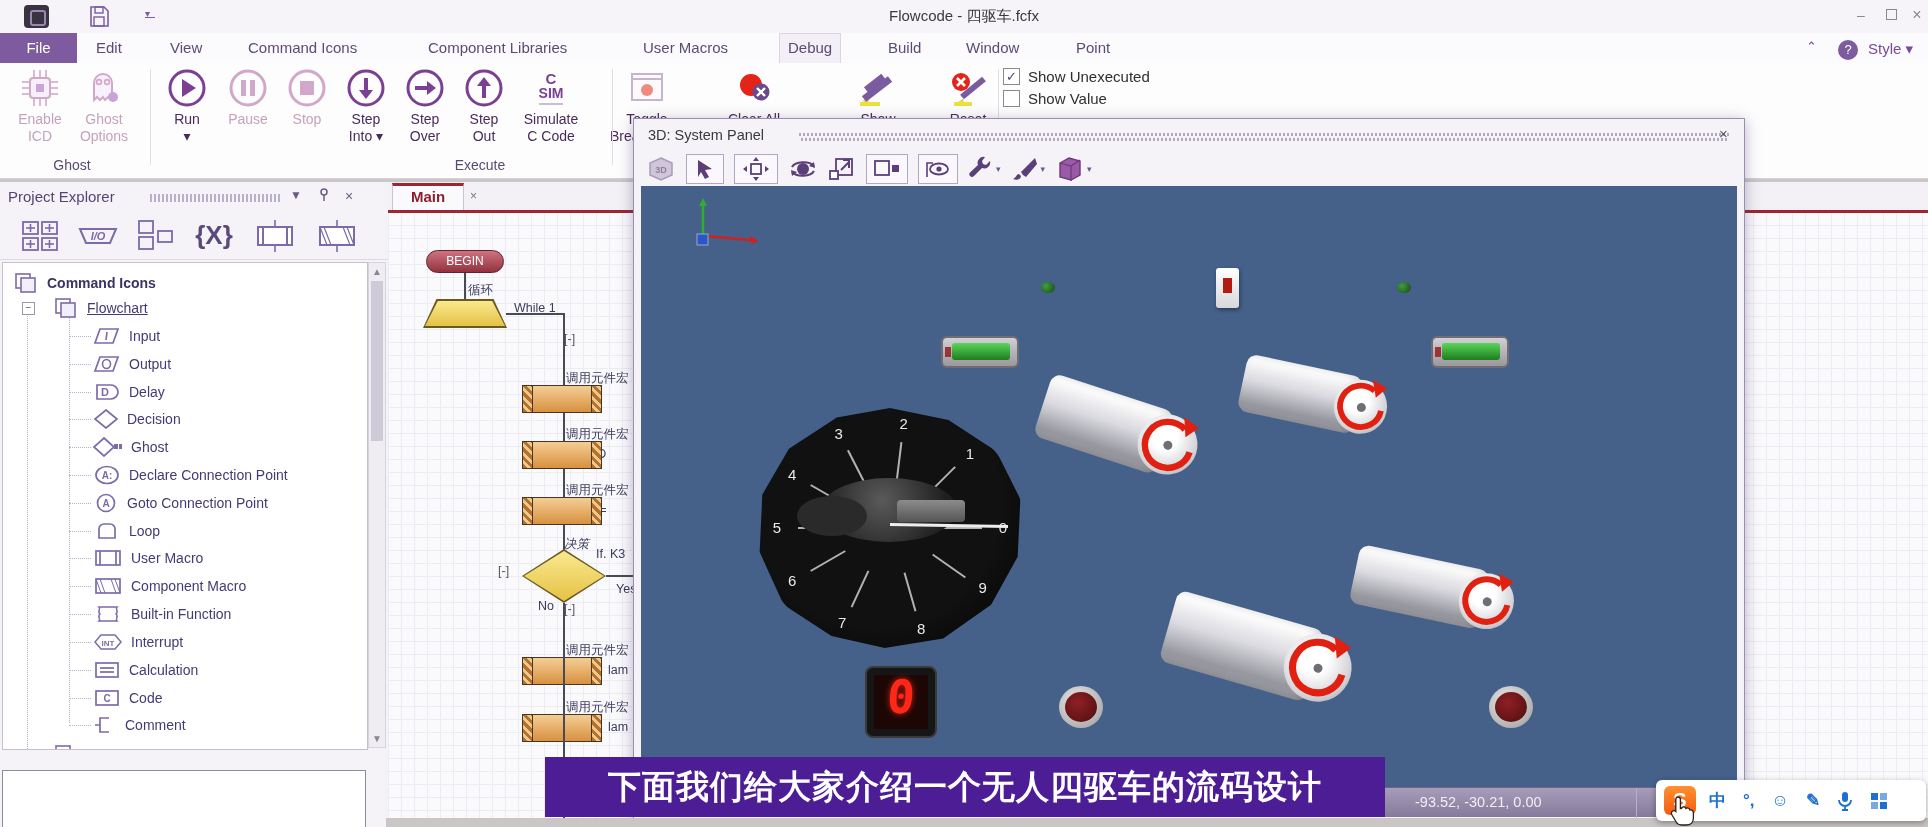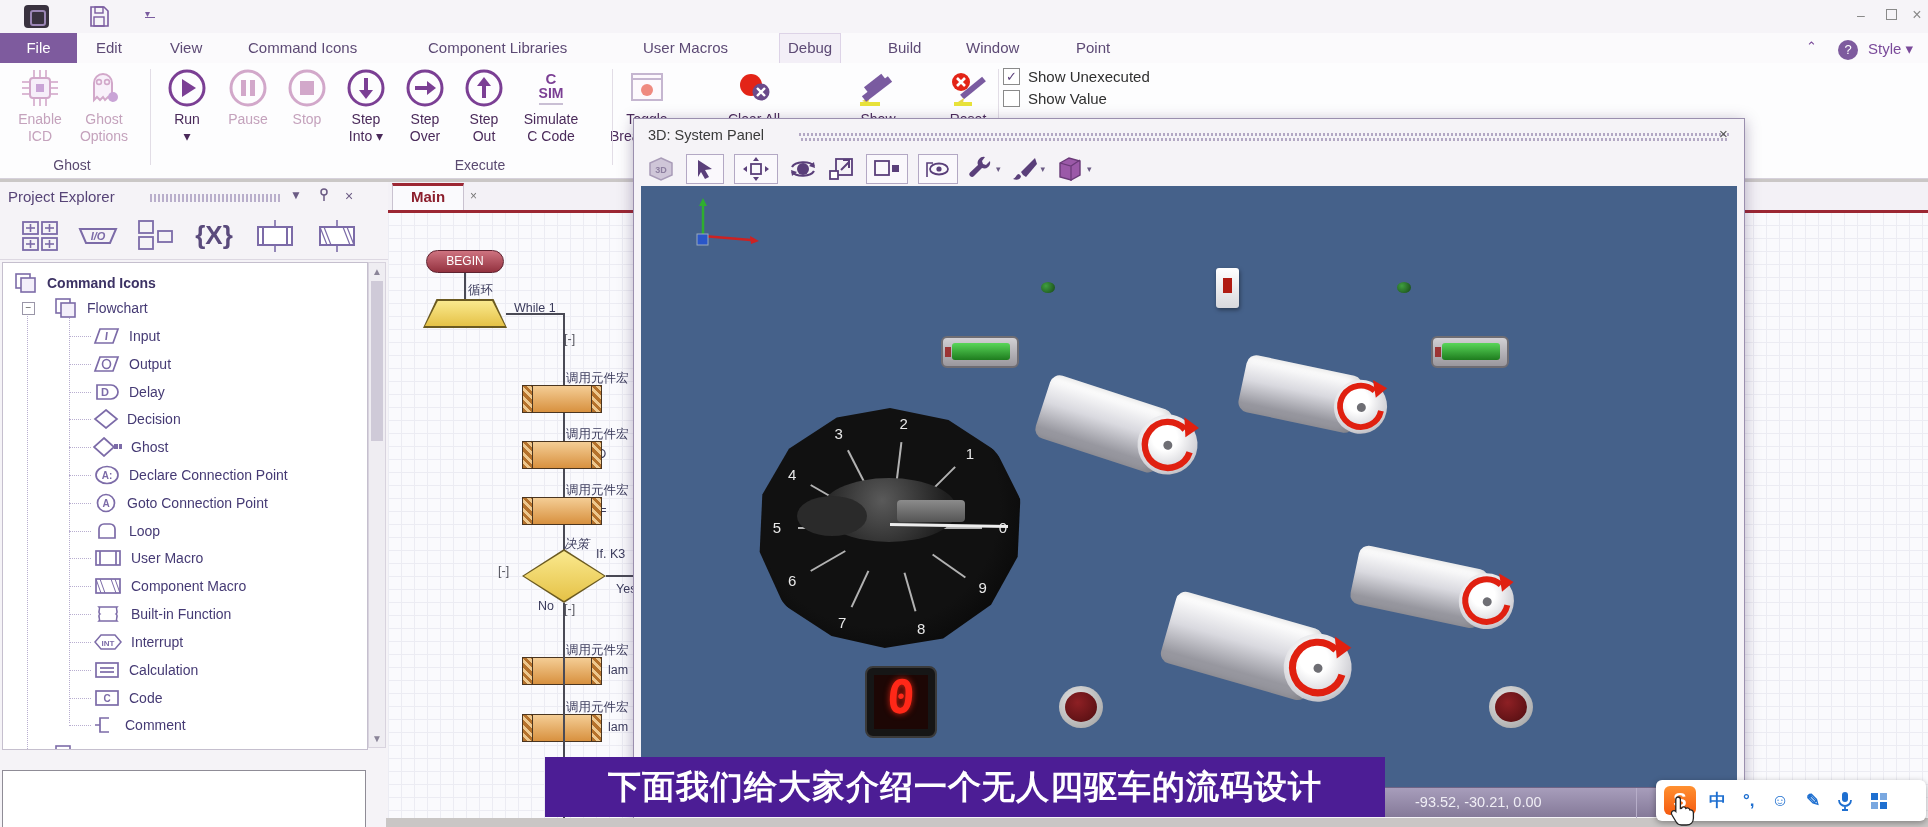--- a/index.html
+++ b/index.html
@@ -131,20 +131,21 @@
         <i></i>
       </div>
     <div class="abs" style="left:88px;top:5px;">
       <svg width="22" height="23" viewBox="0 0 22 23">
           <path d="M3 2h13l4 4v15H3z" fill="none" stroke="#7b5ca0" stroke-width="1.6"></path>
           <rect x="7" y="2" width="8" height="6" fill="none" stroke="#7b5ca0" stroke-width="1.4"></rect>
           <rect x="6" y="12" width="10" height="9" fill="none" stroke="#7b5ca0" stroke-width="1.4"></rect>
         </svg>
     </div>
     <div class="abs" style="left:145px;top:8px;color:#7b5ca0;font-size:10px;">▾<br><span style="display:block;width:10px;border-top:1px solid #7b5ca0;margin-top:-2px;"></span></div>
+    <div class="abs" id="title-text">Flowcode - 四驱车.fcfx</div>
     <div class="abs wbtn" style="left:1848px;">–</div>
     <div class="abs wbtn" id="btn-max" style="left:1878px;"><i></i></div>
     <div class="abs wbtn" style="left:1904px;font-size:16px;">×</div>
   </div>
 
   <div class="abs" id="menubar">
     <div class="abs" id="menu-file">File</div>
     <div id="menu-items">
         <div class="menu-item abs" style="left: 96px;">Edit</div>
         <div class="menu-item abs" style="left: 170px;">View</div>
@@ -406,21 +407,21 @@
         <div class="trow bold" style="left: 10px; top: 8px;">
           <span style="margin-right:8px;display:inline-flex;">
             <svg width="26" height="22" viewBox="0 0 26 22">
               <rect x="3" y="2" width="14" height="14" fill="#fff" stroke="#7c6ba8" stroke-width="1.6"></rect>
               <rect x="8" y="6" width="14" height="14" fill="#f3effa" stroke="#7c6ba8" stroke-width="1.6"></rect>
             </svg>
           </span>
           <span>Command Icons</span>
         </div>
         <div class="texp" style="left: 19px; top: 39px;">−</div>
-        <div class="trow" style="left: 50px; top: 33px;">
+        <div class="trow" style="left: 50px; top: 33px; text-decoration: underline;">
           <span style="margin-right:8px;display:inline-flex;">
             <svg width="26" height="22" viewBox="0 0 26 22">
               <rect x="3" y="2" width="14" height="14" fill="#fff" stroke="#7c6ba8" stroke-width="1.6"></rect>
               <rect x="8" y="6" width="14" height="14" fill="#f3effa" stroke="#7c6ba8" stroke-width="1.6"></rect>
             </svg>
           </span>
           <span>Flowchart</span>
         </div>
         <div class="tline" style="left: 66px; top: 73px; width: 22px; height: 0px; border-left: none; border-top: 1px dotted rgb(184, 174, 208);"></div>
         <div class="trow" style="left: 90px; top: 61px;">

